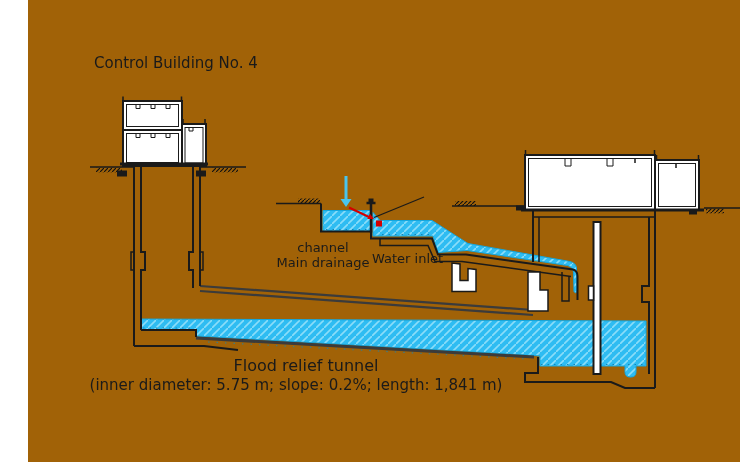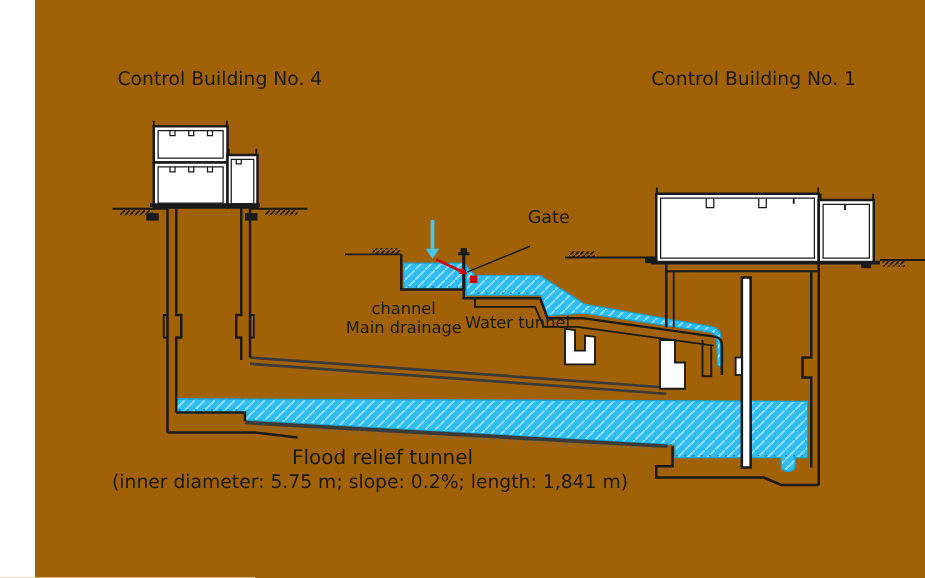--- a/index.html
+++ b/index.html
@@ -143,29 +143,27 @@
     <polygon points="346,219 339.3,219.1 341.9,213.7" style="fill:var(--gate-marker)"></polygon>
     <rect x="348" y="220.5" width="6" height="6" style="fill:var(--gate-marker)"></rect>
   </g>
   <g>
     <line x1="318" y1="176" x2="318" y2="199" style="stroke:var(--flow-arrow)" stroke-width="3"></line>
     <polygon points="312.5,199 323.5,199 318,207" style="fill:var(--flow-arrow)"></polygon>
   </g>
 </svg>
 
 <div class="lbl t15" style="left:66px;top:54px;">Control Building No. 4</div>
-<div class="lbl t15" style="left:493px;top:54px;">Control Building No. 1</div>
 
 <div class="lbl center t14" style="left:350px;top:166px;width:122px;">
-  <span style="display:block">Gate</span>
 </div>
 
 <div class="lbl center t13" style="left:242px;top:240px;width:106px;">
   <span style="display:block">channel</span>
   <span style="display:block">Main drainage</span>
 </div>
 
-<div class="lbl t13" style="left:344px;top:251px;">Water tunnel</div>
+<div class="lbl t13" style="left:344px;top:251px;">Water inlet</div>
 
 <div class="lbl center bold16" style="left:128px;top:356px;width:300px;">Flood relief tunnel</div>
 <div class="lbl center t15" style="left:46px;top:376px;width:444px;">(inner diameter: 5.75 m; slope: 0.2%; length: 1,841 m)</div>
 
 </div>
 
 </body></html>

